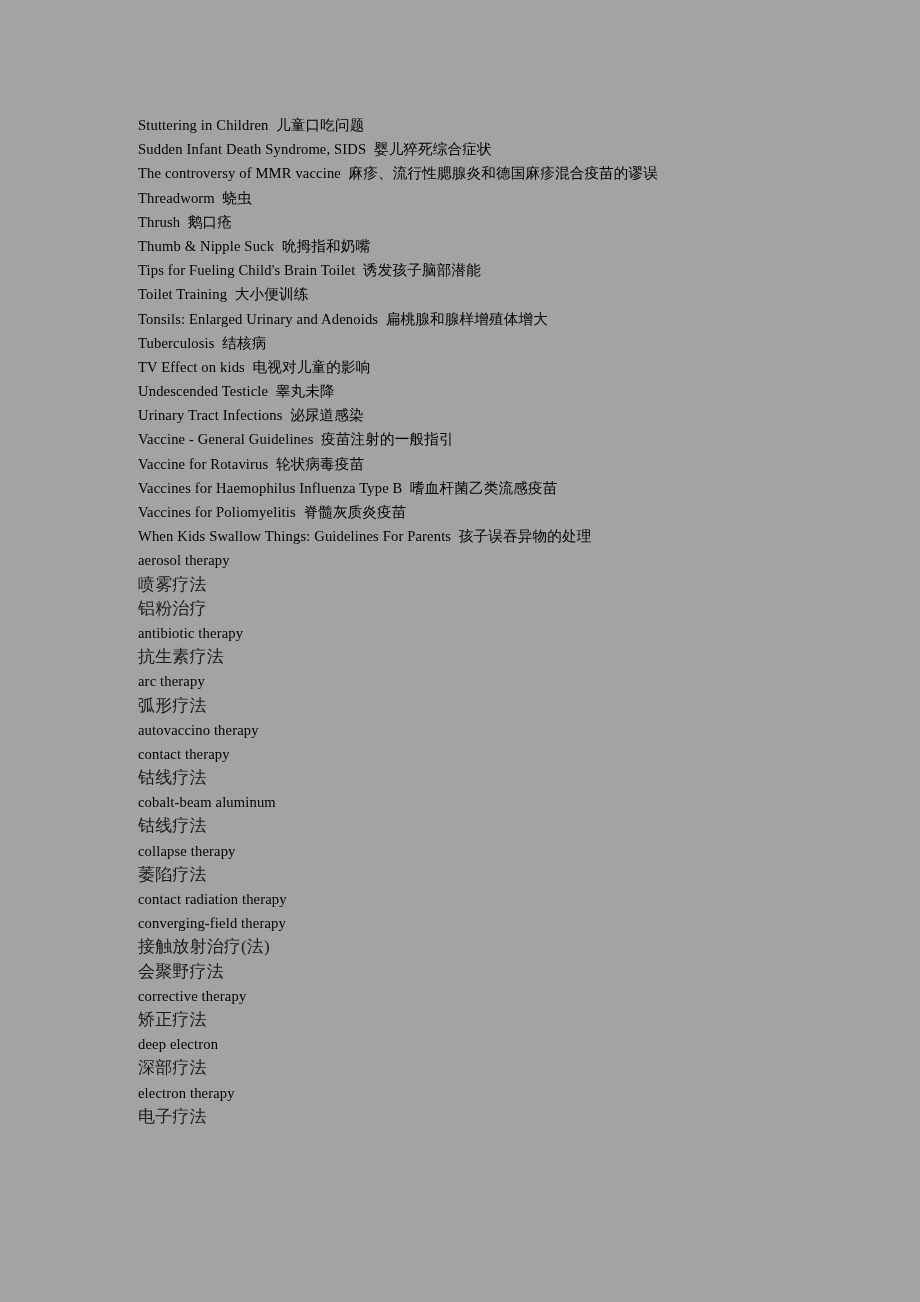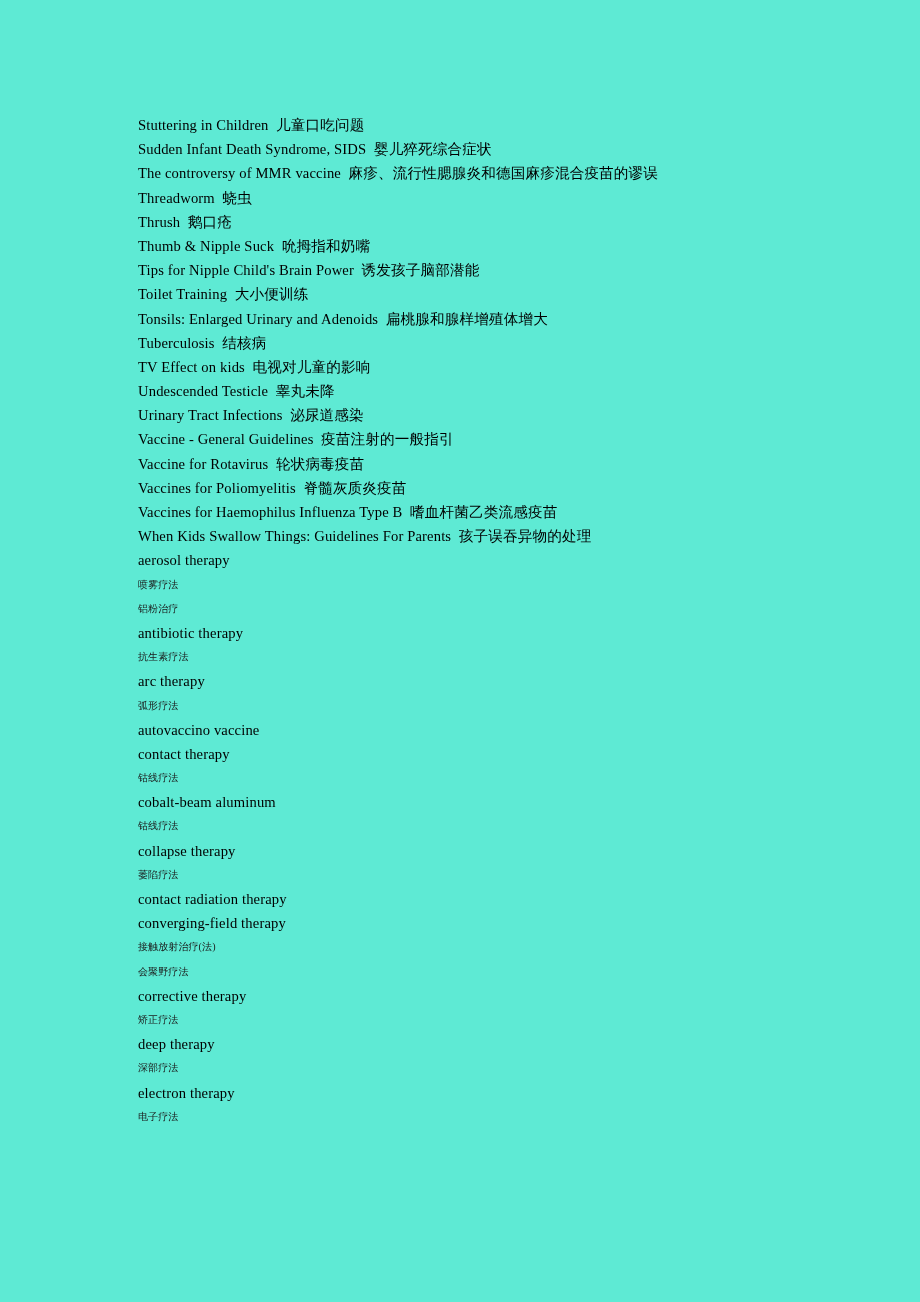--- a/index.html
+++ b/index.html
@@ -16,83 +16,83 @@
     font-family: "Liberation Serif", "DejaVu Serif", serif;
     color: #000000;
     -webkit-font-smoothing: antialiased;
   }
   .page {
     position: absolute;
     left: 0;
     top: 0;
     width: 920px;
     height: 1302px;
-    background: #5eead4;
+    background: #a3a3a3;
   }
   .text-column {
     position: absolute;
     left: 138px;
     top: 113px;
     width: 740px;
   }
   .doc-line {
     font-size: 14.6px;
     line-height: 24.2px;
     height: 24.2px;
     white-space: pre;
     color: #000000;
     letter-spacing: 0.01em;
   }
   
   .doc-line.cjk-line {
-    font-size: 10px;
+    font-size: 17px;
     color: #1a1a1a;
   }
 </style>
 </head>
 <body>
 
 <div class="page">
   <div class="text-column">
       <div class="doc-line">Stuttering in Children  儿童口吃问题</div>
       <div class="doc-line">Sudden Infant Death Syndrome, SIDS  婴儿猝死综合症状</div>
       <div class="doc-line">The controversy of MMR vaccine  麻疹、流行性腮腺炎和德国麻疹混合疫苗的谬误</div>
       <div class="doc-line">Threadworm  蛲虫</div>
       <div class="doc-line">Thrush  鹅口疮</div>
       <div class="doc-line">Thumb &amp; Nipple Suck  吮拇指和奶嘴</div>
-      <div class="doc-line">Tips for Nipple Child's Brain Power  诱发孩子脑部潜能</div>
+      <div class="doc-line">Tips for Fueling Child's Brain Toilet  诱发孩子脑部潜能</div>
       <div class="doc-line">Toilet Training  大小便训练</div>
       <div class="doc-line">Tonsils: Enlarged Urinary and Adenoids  扁桃腺和腺样增殖体增大</div>
       <div class="doc-line">Tuberculosis  结核病</div>
       <div class="doc-line">TV Effect on kids  电视对儿童的影响</div>
       <div class="doc-line">Undescended Testicle  睾丸未降</div>
       <div class="doc-line">Urinary Tract Infections  泌尿道感染</div>
       <div class="doc-line">Vaccine - General Guidelines  疫苗注射的一般指引</div>
       <div class="doc-line">Vaccine for Rotavirus  轮状病毒疫苗</div>
+      <div class="doc-line">Vaccines for Haemophilus Influenza Type B  嗜血杆菌乙类流感疫苗</div>
       <div class="doc-line">Vaccines for Poliomyelitis  脊髓灰质炎疫苗</div>
-      <div class="doc-line">Vaccines for Haemophilus Influenza Type B  嗜血杆菌乙类流感疫苗</div>
       <div class="doc-line">When Kids Swallow Things: Guidelines For Parents  孩子误吞异物的处理</div>
       <div class="doc-line">aerosol therapy</div>
       <div class="doc-line cjk-line">喷雾疗法</div>
       <div class="doc-line cjk-line">铝粉治疗</div>
       <div class="doc-line">antibiotic therapy</div>
       <div class="doc-line cjk-line">抗生素疗法</div>
       <div class="doc-line">arc therapy</div>
       <div class="doc-line cjk-line">弧形疗法</div>
-      <div class="doc-line">autovaccino vaccine</div>
+      <div class="doc-line">autovaccino therapy</div>
       <div class="doc-line">contact therapy</div>
       <div class="doc-line cjk-line">钴线疗法</div>
       <div class="doc-line">cobalt-beam aluminum</div>
       <div class="doc-line cjk-line">钴线疗法</div>
       <div class="doc-line">collapse therapy</div>
       <div class="doc-line cjk-line">萎陷疗法</div>
       <div class="doc-line">contact radiation therapy</div>
       <div class="doc-line">converging-field therapy</div>
       <div class="doc-line cjk-line">接触放射治疗(法)</div>
       <div class="doc-line cjk-line">会聚野疗法</div>
       <div class="doc-line">corrective therapy</div>
       <div class="doc-line cjk-line">矫正疗法</div>
-      <div class="doc-line">deep therapy</div>
+      <div class="doc-line">deep electron</div>
       <div class="doc-line cjk-line">深部疗法</div>
       <div class="doc-line">electron therapy</div>
       <div class="doc-line cjk-line">电子疗法</div>
     </div>
 </div>
 
 </body></html>

